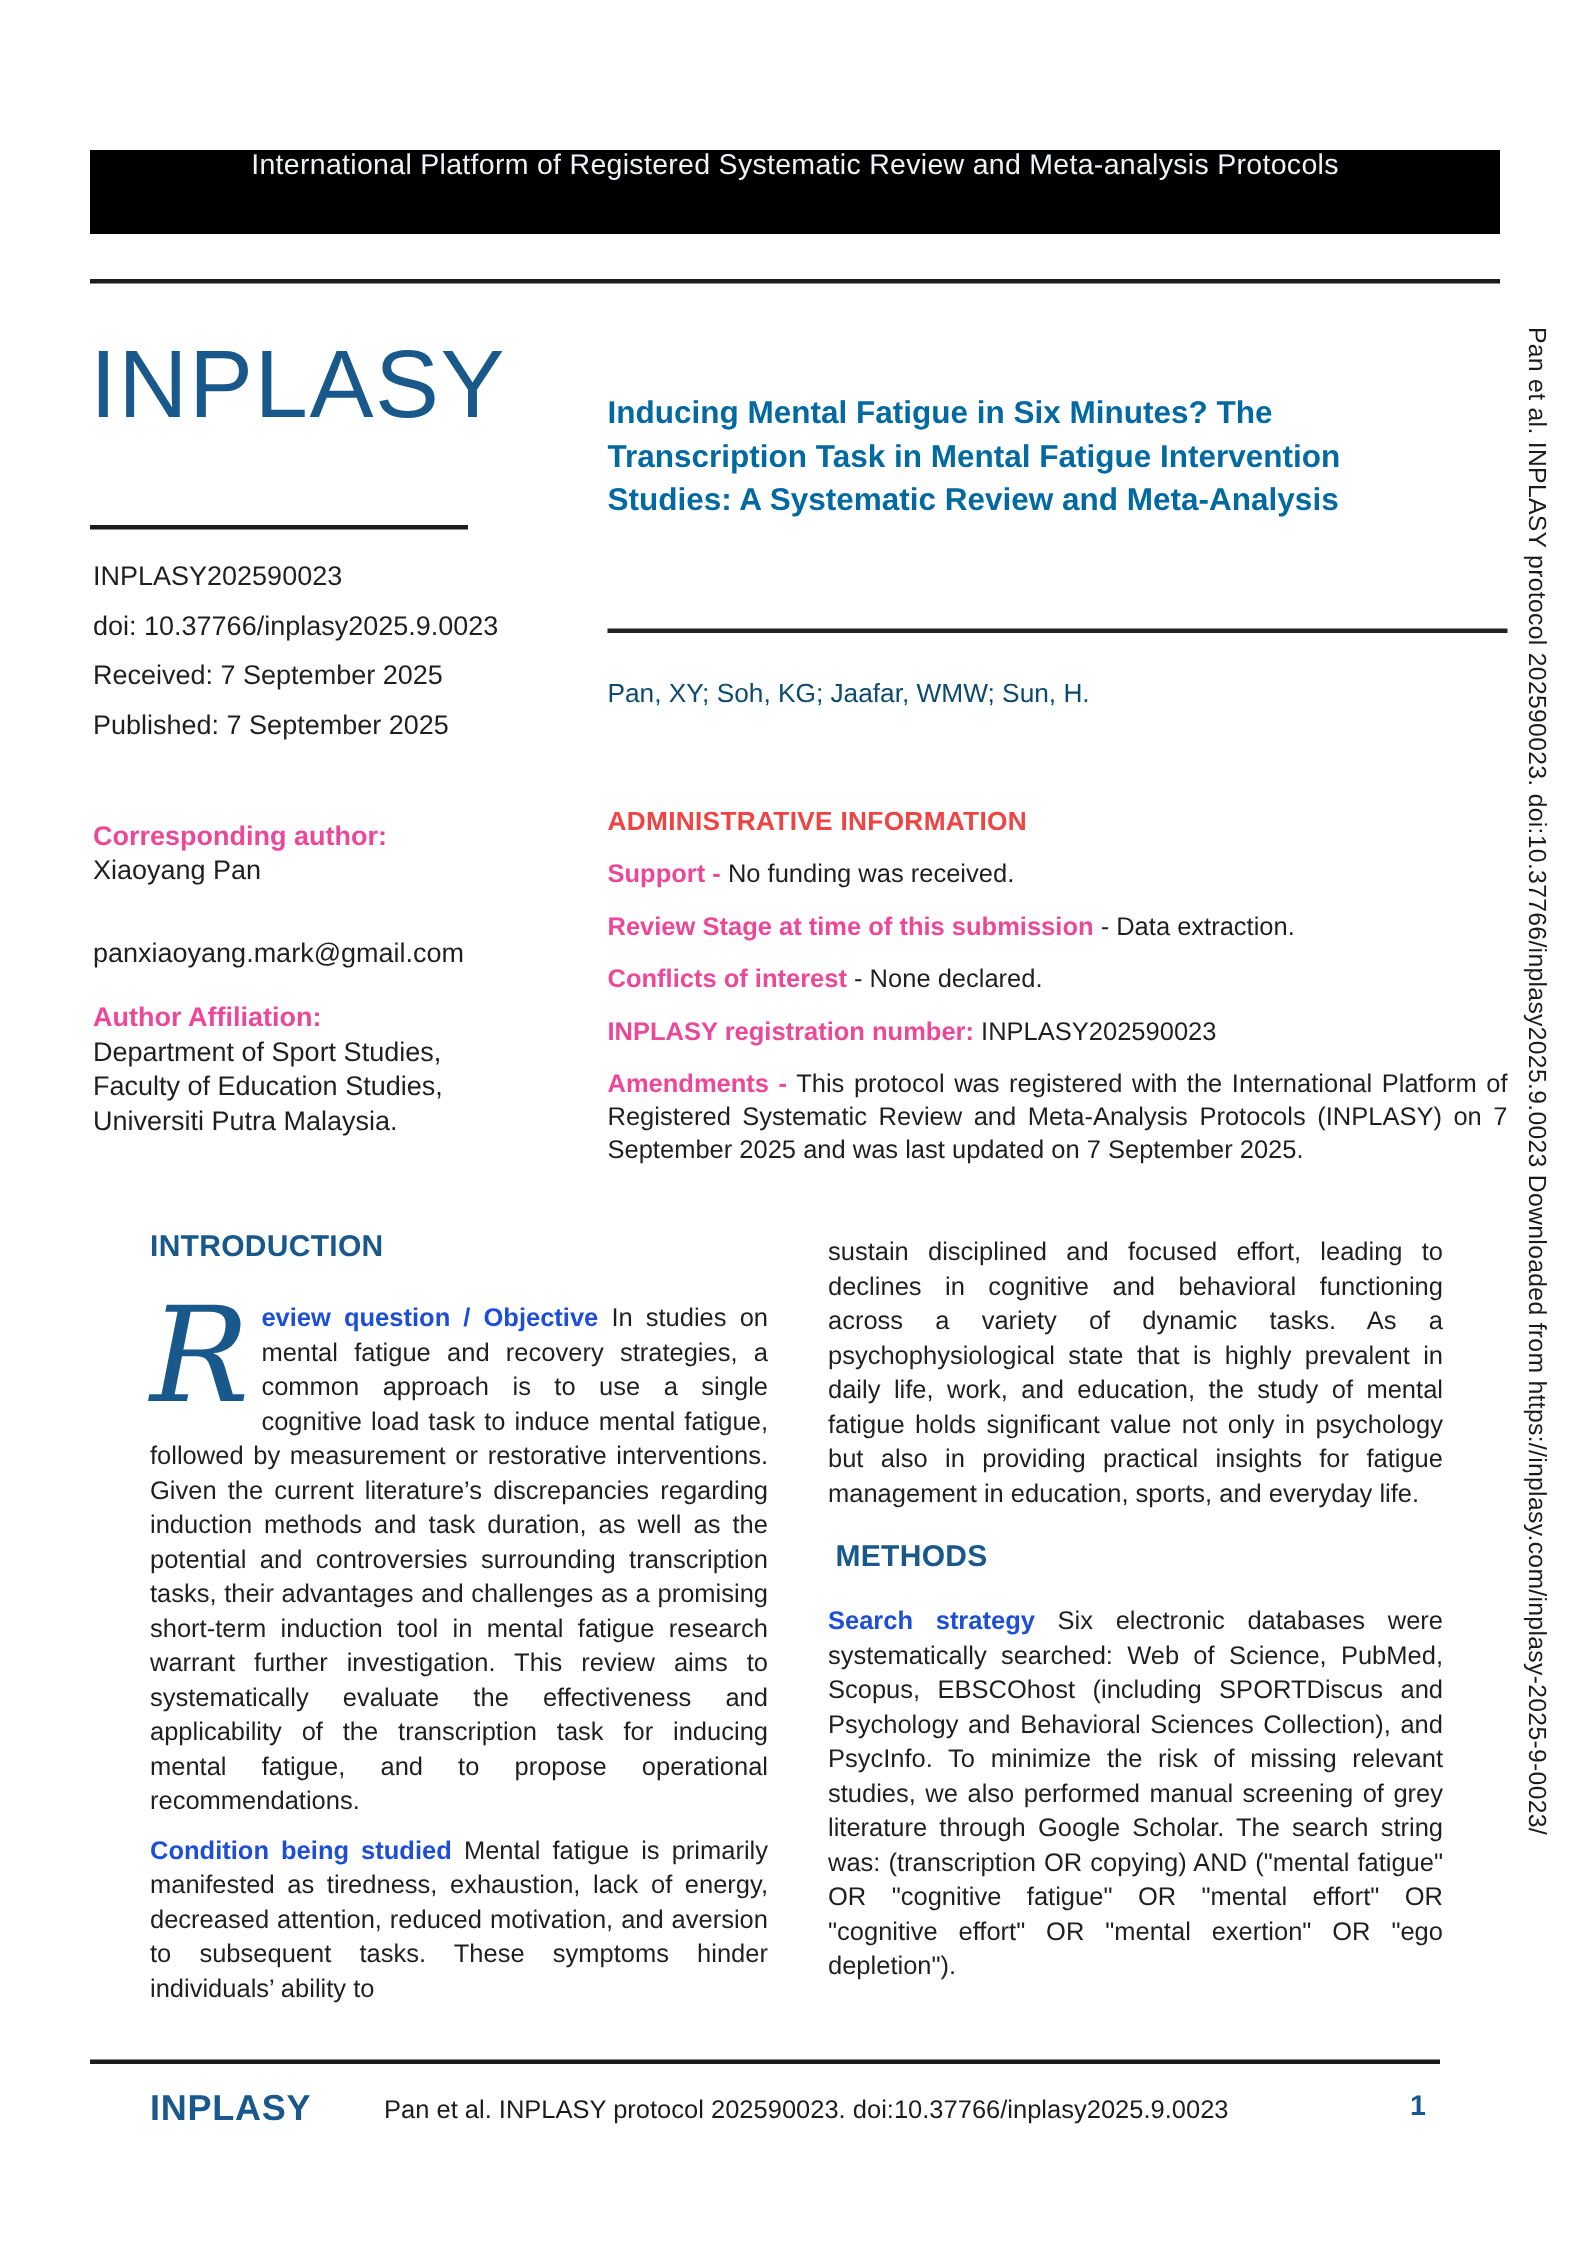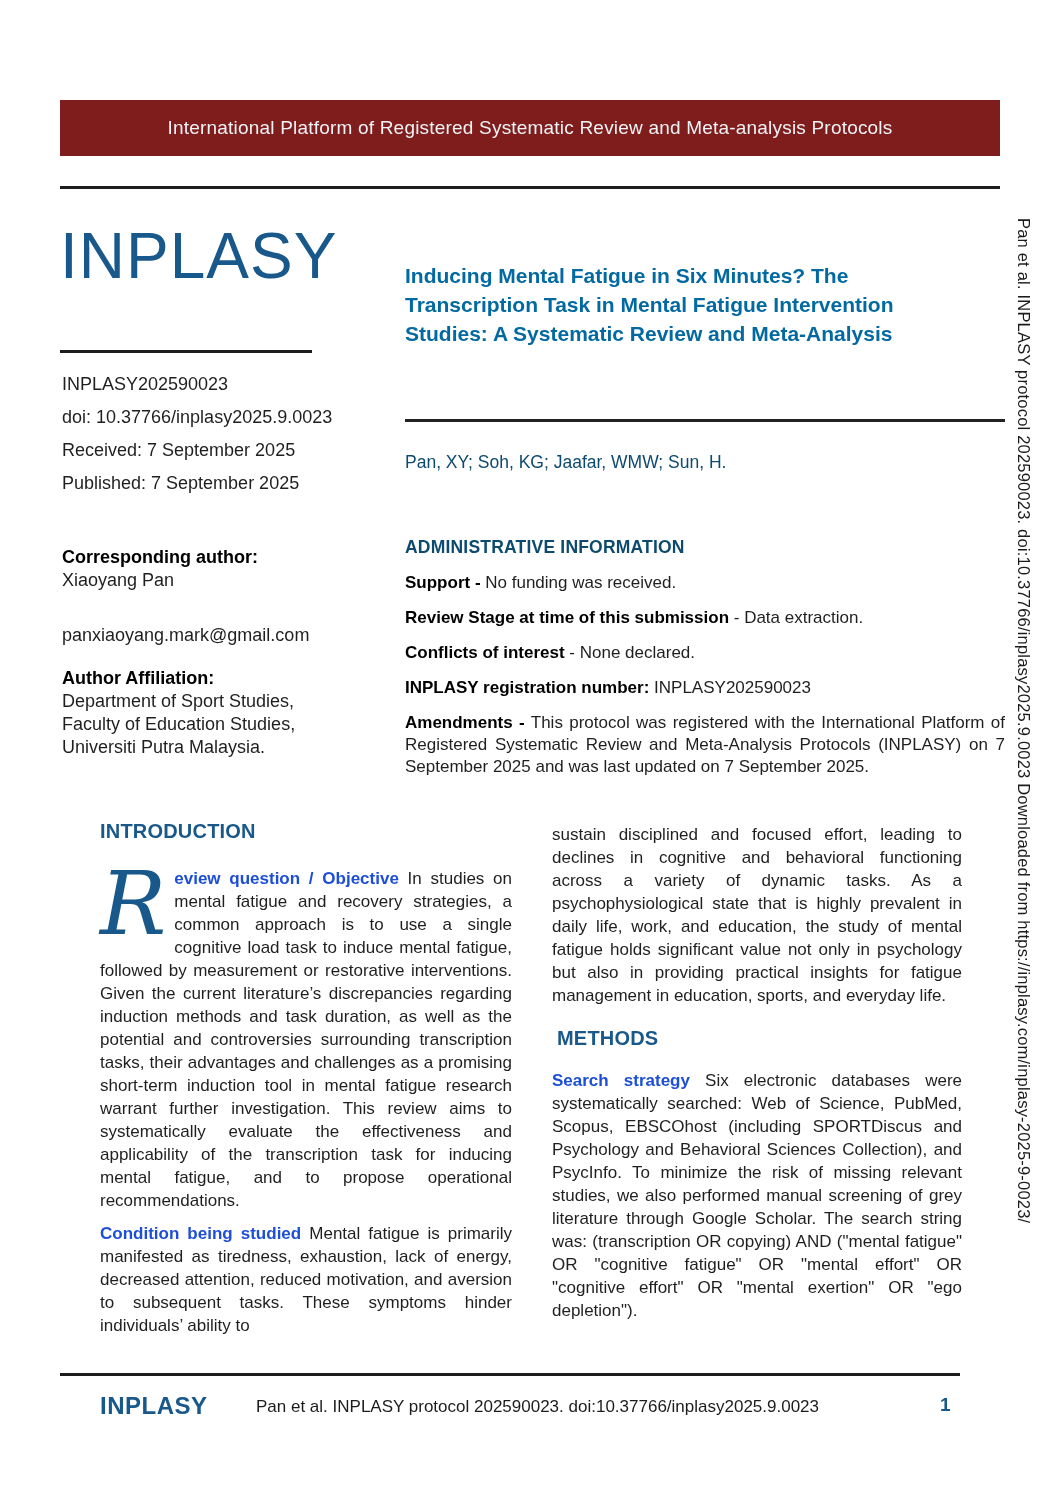--- a/index.html
+++ b/index.html
@@ -9,22 +9,22 @@
     background:#ffffff;
     font-family:"Liberation Sans", sans-serif;
     color:#1f1f1f;
     overflow:hidden;
   }
   .abs{position:absolute;}
 
   
   .banner{
     left:60px;top:100px;width:940px;height:56px;
-    background:#7f1d1d;
-    display:flex;align-items:center;justify-content:center;
+    background:#000000;
+    display:flex;align-items:flex-start;justify-content:center;
   }
   .banner span{
     color:#eef3f6;font-size:19px;letter-spacing:.2px;
   }
   .rule{background:#1c1c1c;}
   .rule-top{left:60px;top:186px;width:940px;height:3px;}
 
   
   .logo{
     left:60px;top:224px;
@@ -39,29 +39,29 @@
   
   .title{
     left:405px;top:261px;width:560px;
     font-size:21px;font-weight:bold;color:#0369a1;line-height:29px;
   }
   .title-rule{left:405px;top:419px;width:600px;height:3px;background:#222;}
   .authors{left:405px;top:452px;width:600px;font-size:17.5px;color:#0c4a6e;}
 
   
   .contact{left:62px;top:546px;width:300px;font-size:18px;line-height:23px;}
-  .blue-label{color:#000000;font-weight:bold;}
+  .blue-label{color:#ec4899;font-weight:bold;}
   .contact .email{margin-top:32px;}
   .contact .affil-label{margin-top:20px;}
   .contact .affil{white-space:pre-line;}
 
   
   .admin{left:405px;top:536px;width:600px;font-size:17px;line-height:22px;}
   .admin h3{
-    margin:0 0 14px 0;font-size:17.5px;color:#0c4a6e;letter-spacing:.2px;
+    margin:0 0 14px 0;font-size:17.5px;color:#ef4444;letter-spacing:.2px;
   }
   .admin p{margin:0 0 13px 0;}
   .admin p.just{text-align:justify;}
 
   
   .col{top:820px;font-size:17px;line-height:23px;}
   .col-left{left:100px;width:412px;}
   .col-right{left:552px;width:410px;}
   .sec-head{
     font-size:20px;font-weight:bold;color:#19588a;

